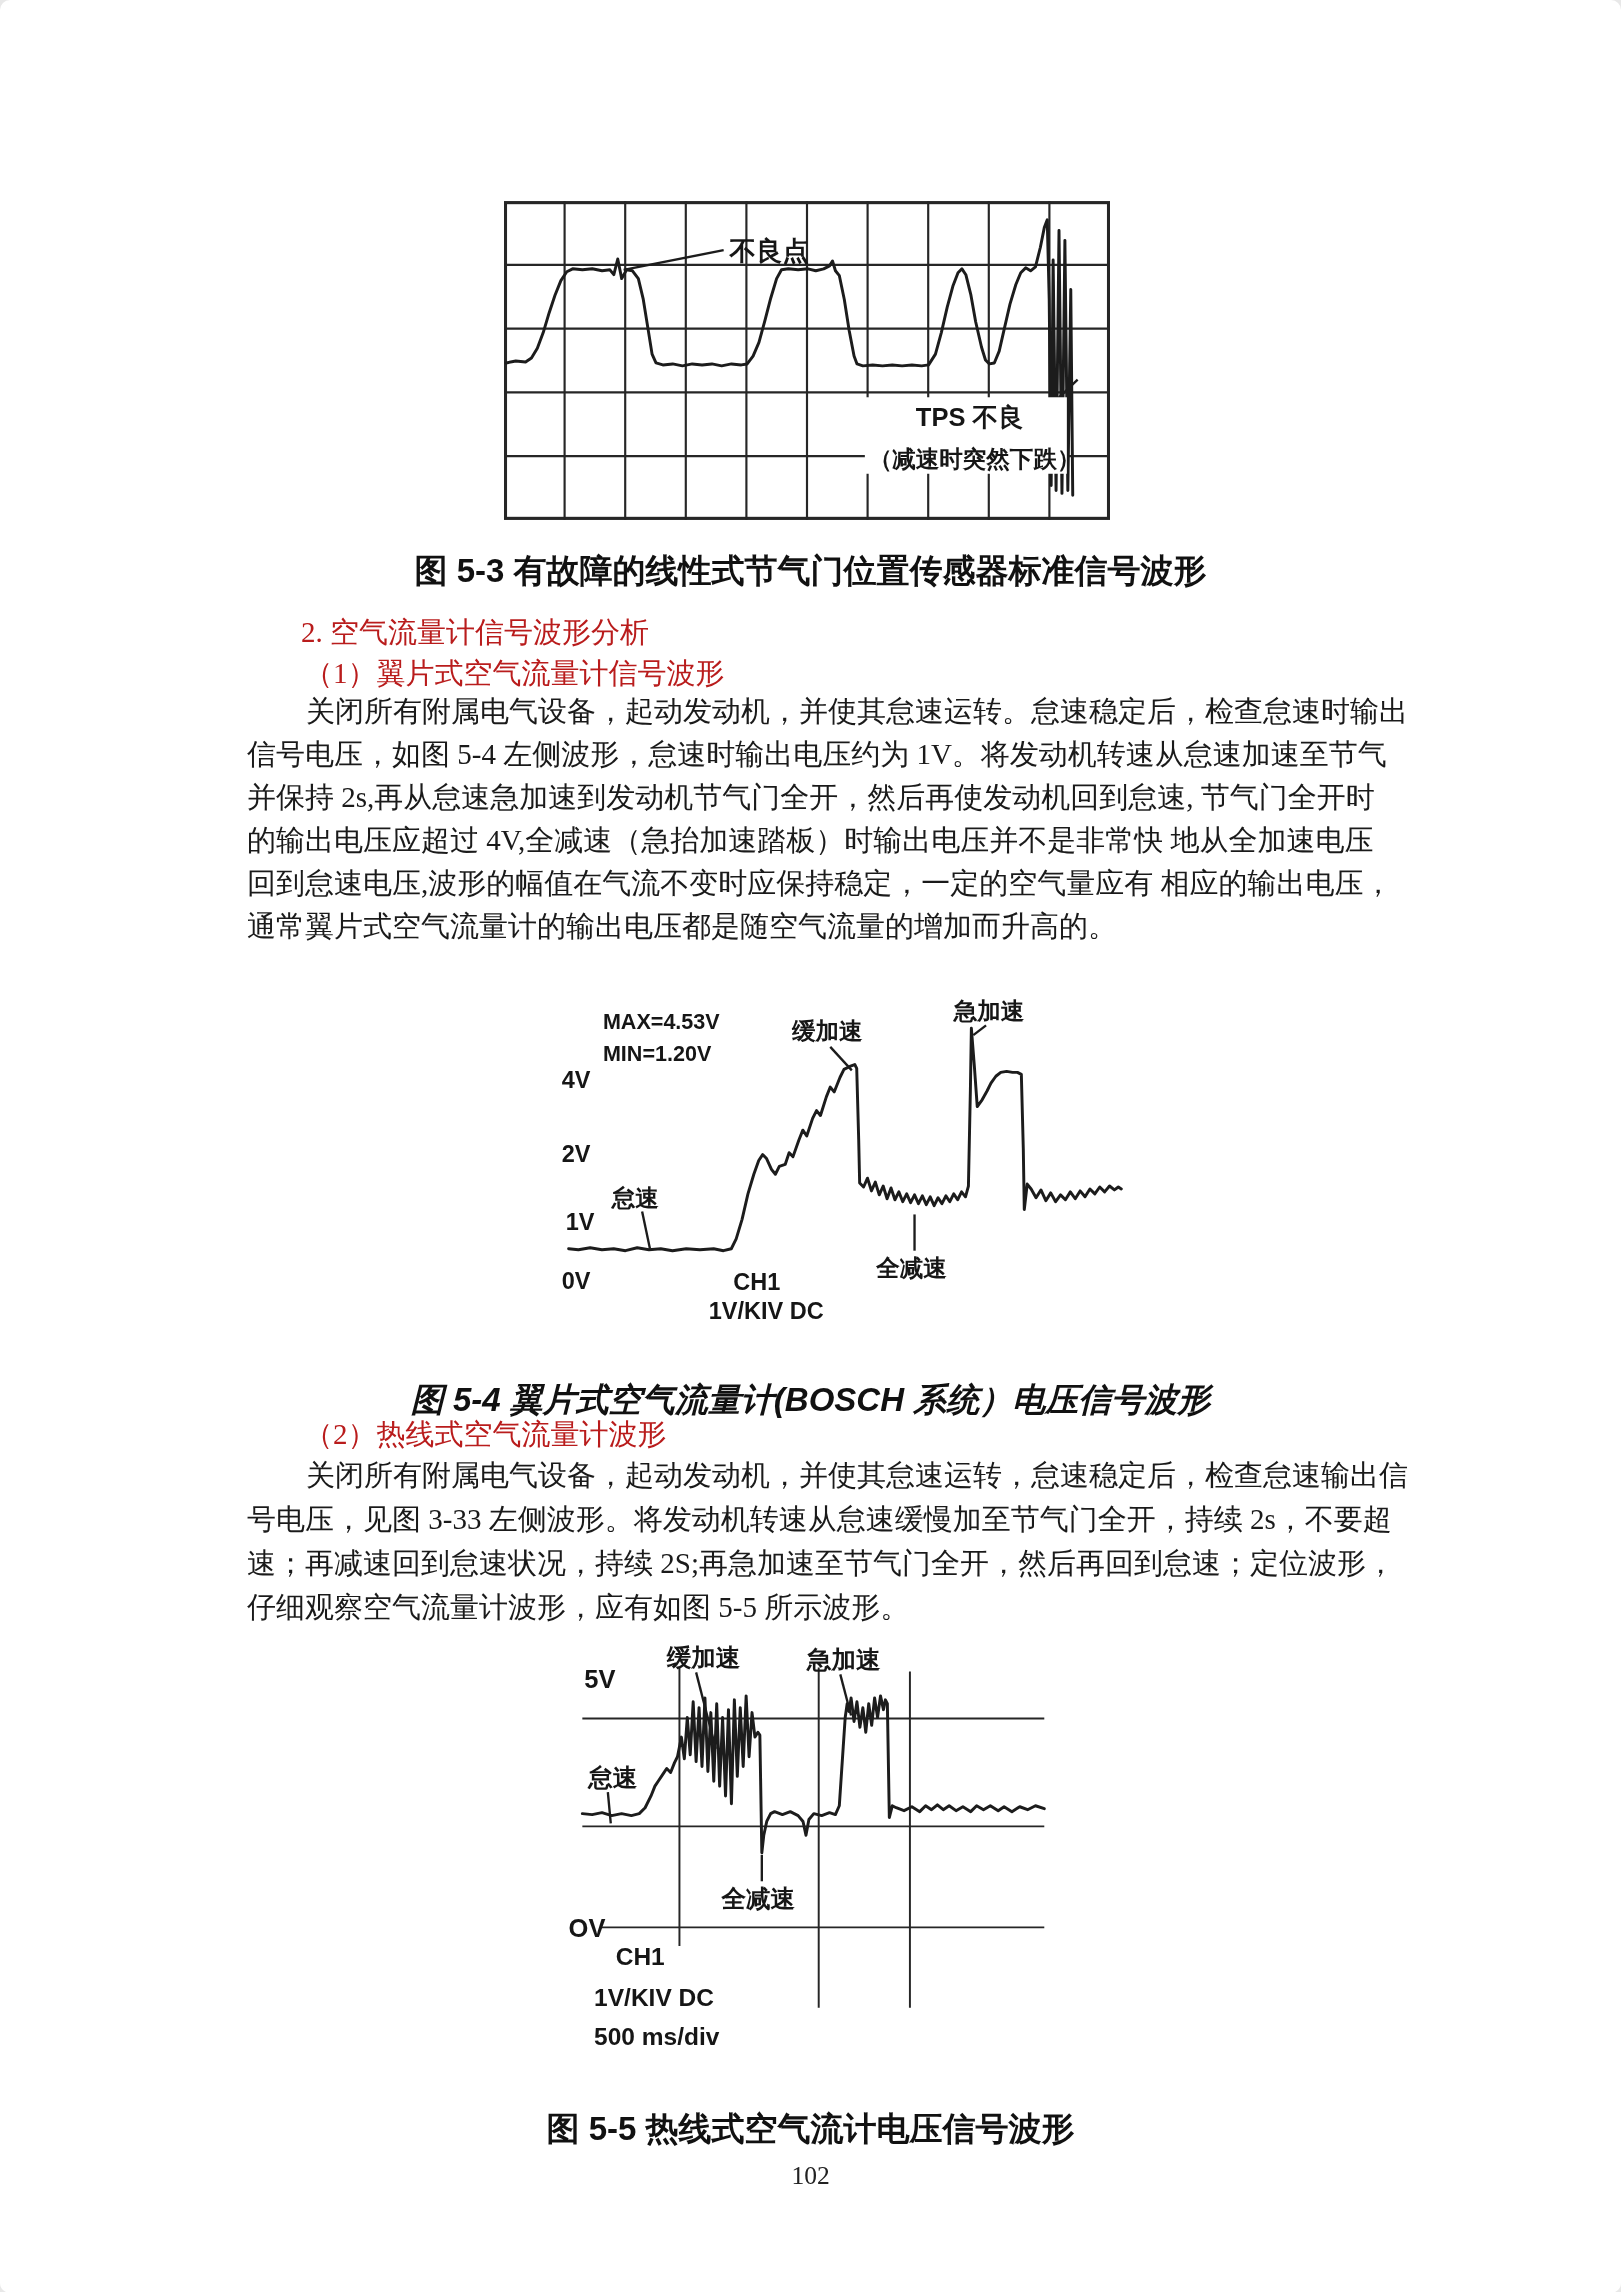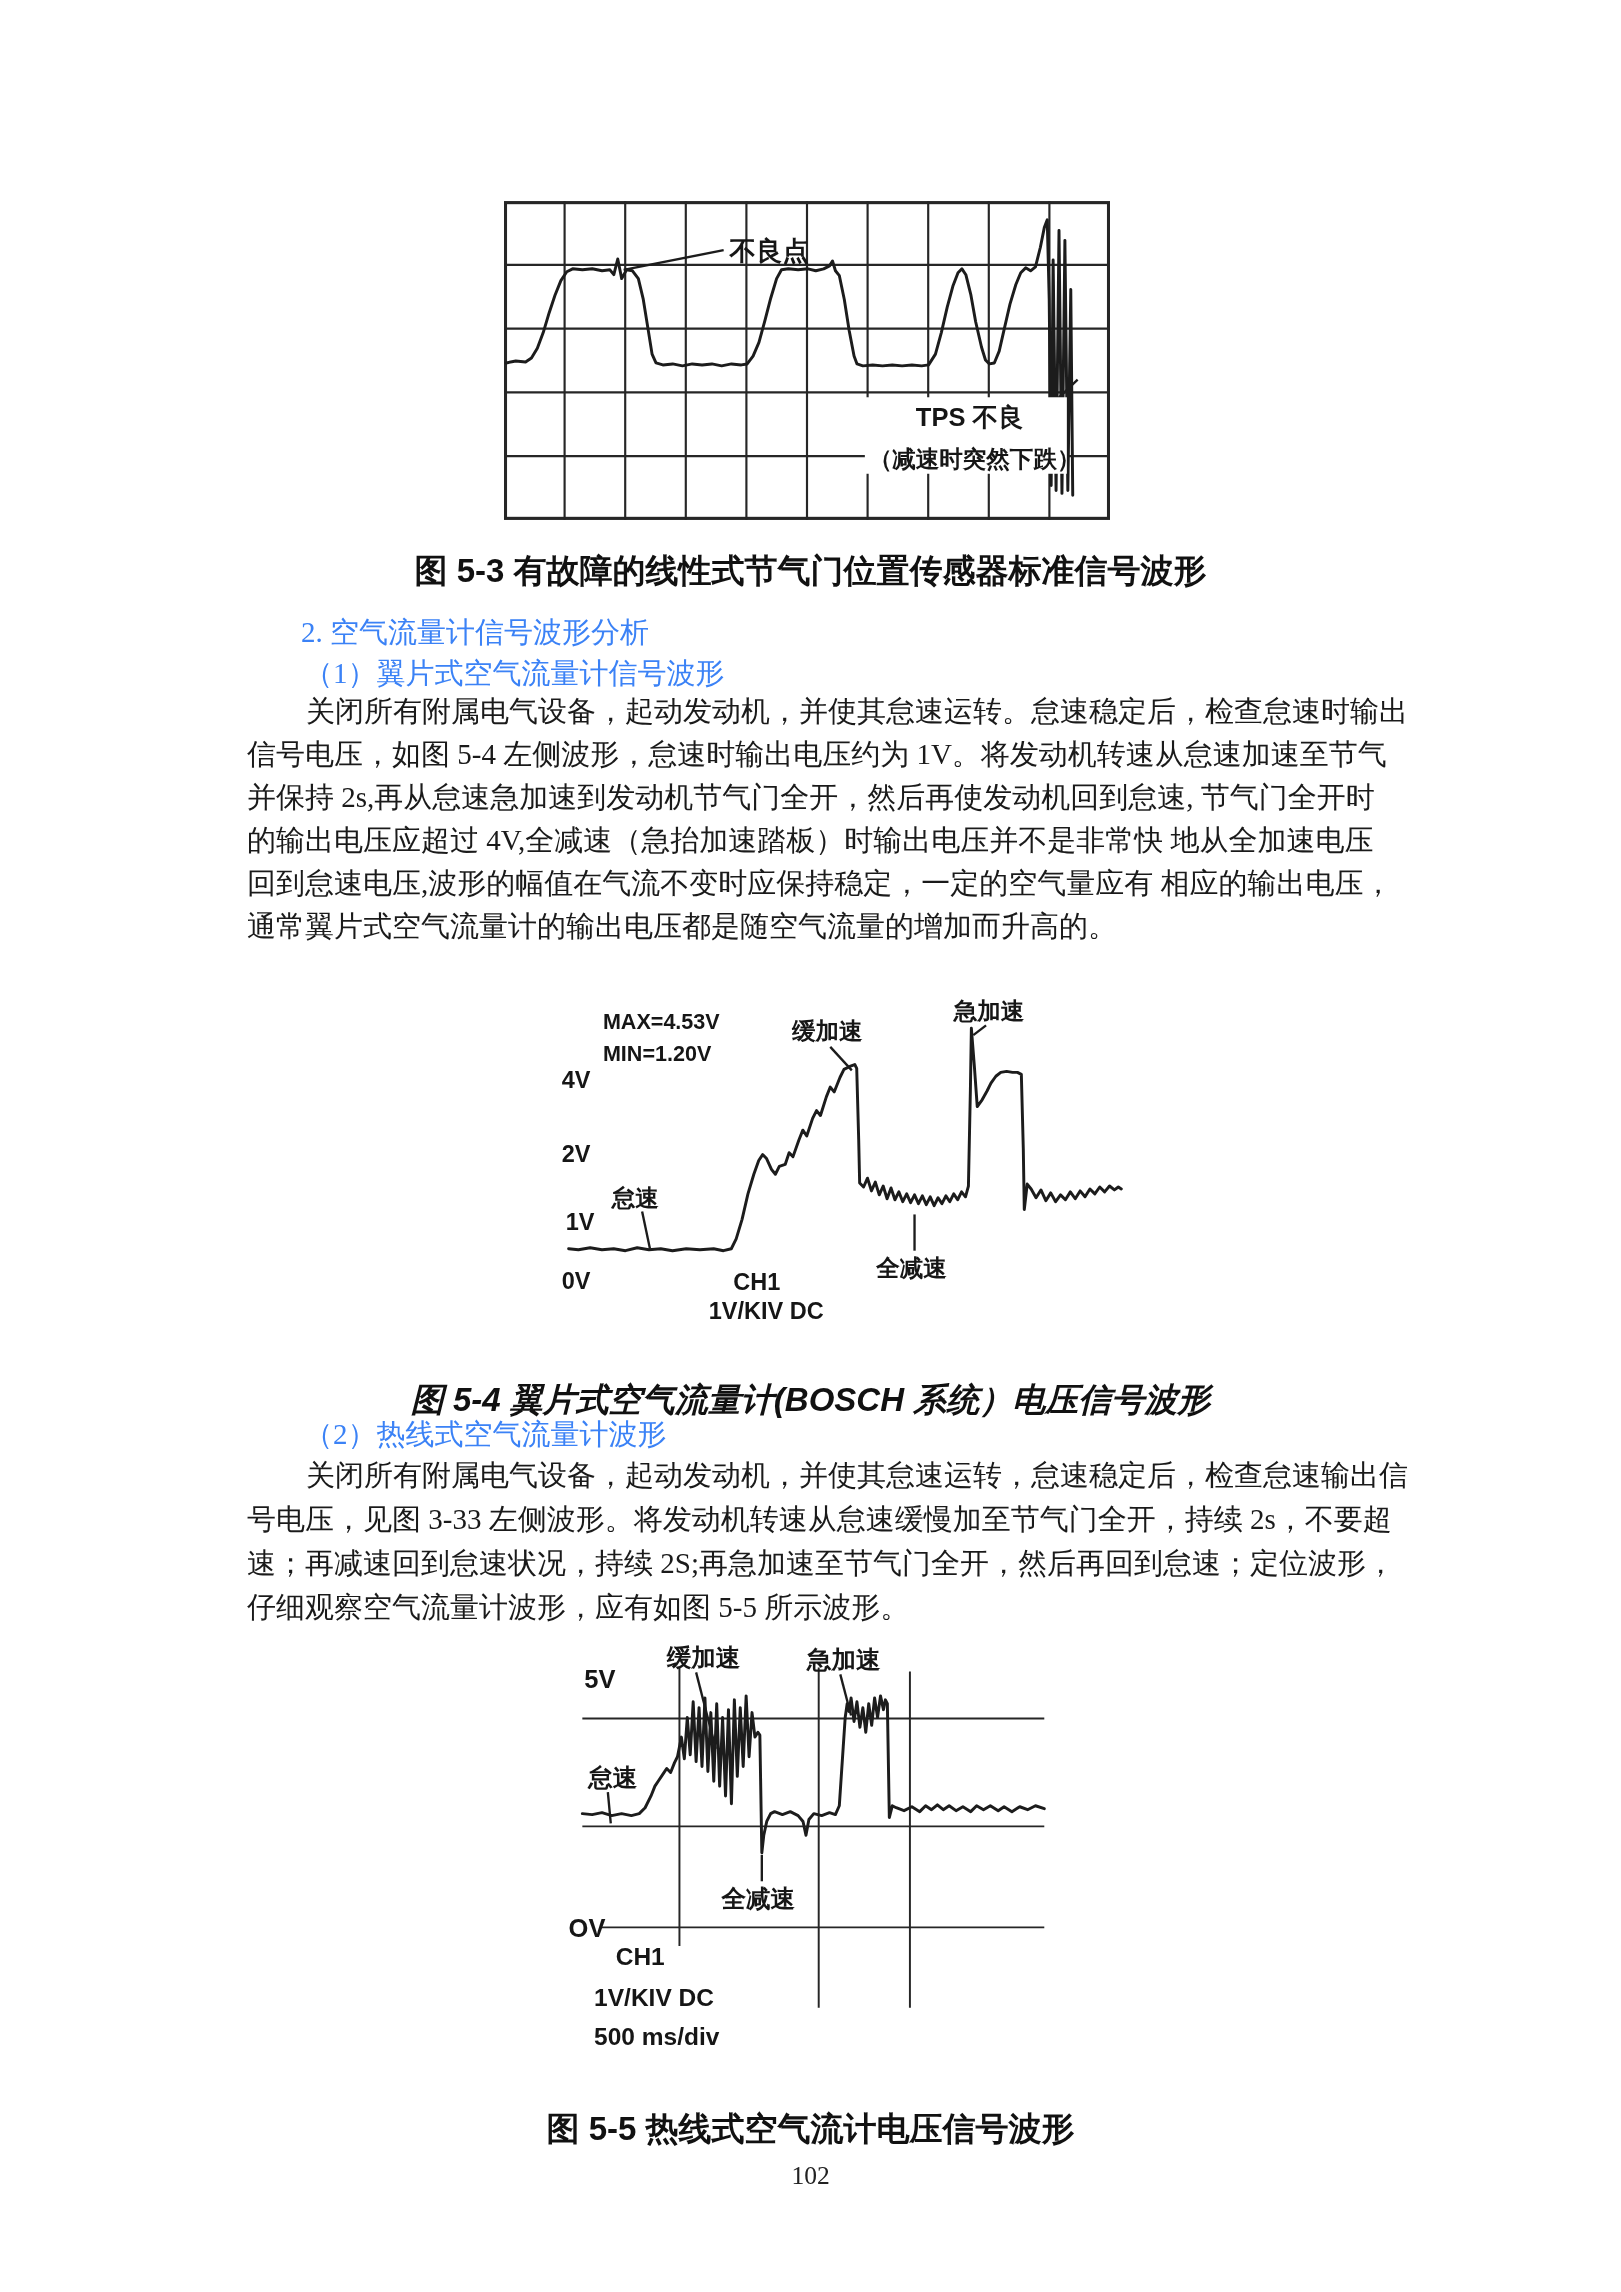--- a/index.html
+++ b/index.html
@@ -3,32 +3,33 @@
 <meta charset="utf-8">
 <style>
   html,body{margin:0;padding:0;background:#e8e8e8;}
   .page{
     position:relative;
     width:1621px;height:2293px;
     background:#ffffff;
     font-family:"Liberation Serif", serif;
     color:#1a1a1a;
     overflow:hidden;
+    border-radius:10px;
   }
   .abs{position:absolute;}
   .caption{
     position:absolute;left:0;width:1621px;
     text-align:center;
     font-family:"Liberation Sans", sans-serif;
     font-weight:bold;
     font-size:33px;color:#111;
   }
   .heading{
     position:absolute;
-    font-size:29px;color:#3b82f6;
+    font-size:29px;color:#b91c1c;
     white-space:nowrap;
   }
   .para{
     position:absolute;left:247px;width:1137px;
     font-size:29px;line-height:43px;color:#1a1a1a;
   }
   .para .ln{white-space:nowrap;}
   .para .ln.indent{text-indent:59px;}
   .pagenum{
     position:absolute;left:0;width:1621px;top:2161px;

